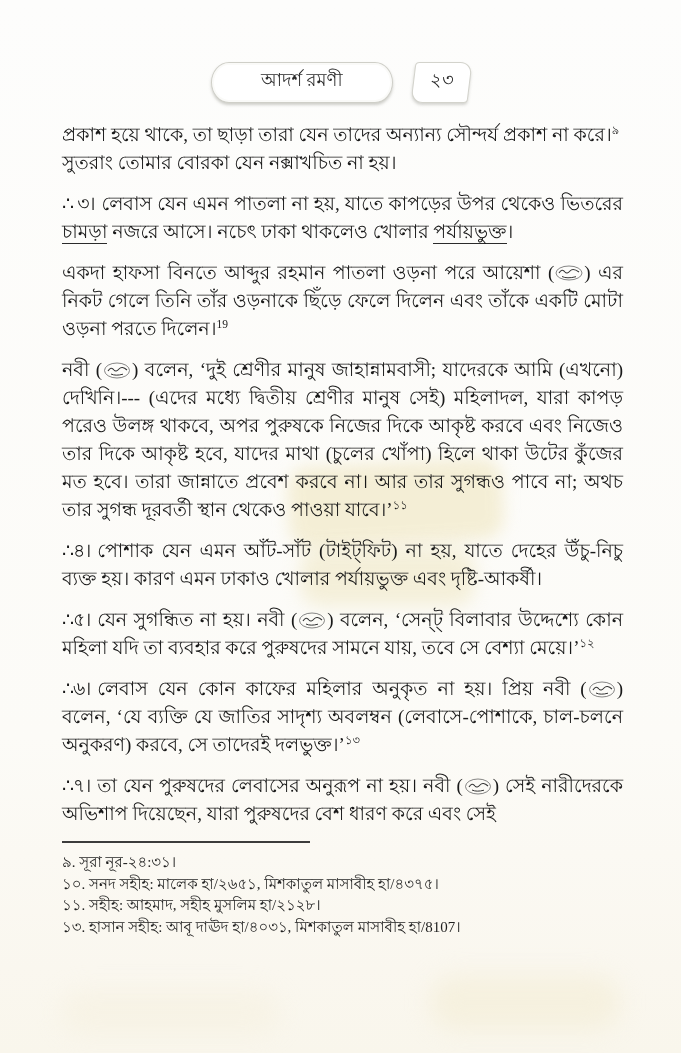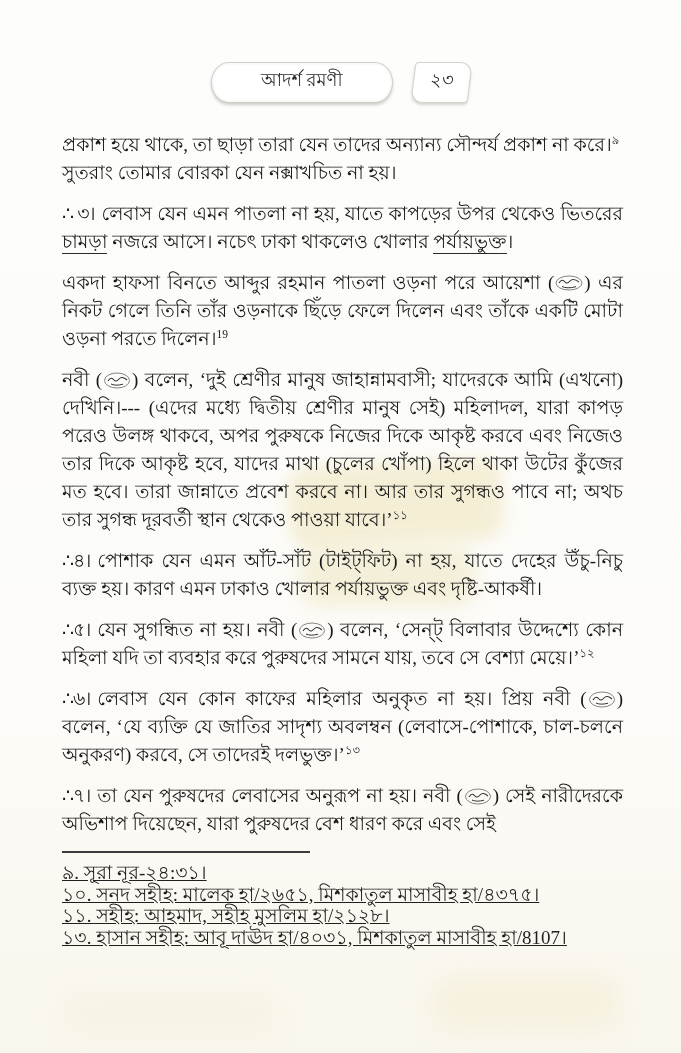--- a/index.html
+++ b/index.html
@@ -28,34 +28,34 @@
   }
   .page-badge{
     background:#fff;border:1px solid #d3d3cc;
     padding:3px 16px 5px;font-size:18px;color:#2a2a2a;
     transform:skewX(-7deg);
     border-radius:4px 12px 4px 12px;
     box-shadow:0 2px 3px rgba(120,120,110,.3);
   }
   .body{position:relative;padding:16px 58px 0 62px;}
   .body p{
-    margin:12px 0 13px 0;
+    margin:2px 0 13px 0;
     font-size:19px;line-height:28px;
     text-align:justify;
     color:#191919;
   }
   .marker{padding-right:7px;letter-spacing:-1px;}
   .ul{border-bottom:1.5px solid #2b2b2b;padding-bottom:1px;}
   sup{font-size:11.5px;line-height:0;vertical-align:super;letter-spacing:0;}
   .hon{display:inline-block;vertical-align:-3px;margin:0 1px;}
   .hon svg{display:block;width:28px;height:17px;}
 
   .footer{position:relative;padding:0 58px 0 62px;margin-top:6px;}
   .fn-sep{width:248px;border-top:2px solid #3c3c3c;margin-bottom:9px;}
-  .fn-line{font-size:19px;line-height:21.5px;color:#1f1f1f;text-align:left;text-decoration:underline;}
+  .fn-line{font-size:15px;line-height:21.5px;color:#1f1f1f;text-align:left;}
 </style>
 </head>
 <body>
 
 <div class="page">
 
   <div class="wm wm1"></div>
   <div class="wm wm2"></div>
   <div class="wm wm3"></div>
   <div class="wm wm4"></div>

